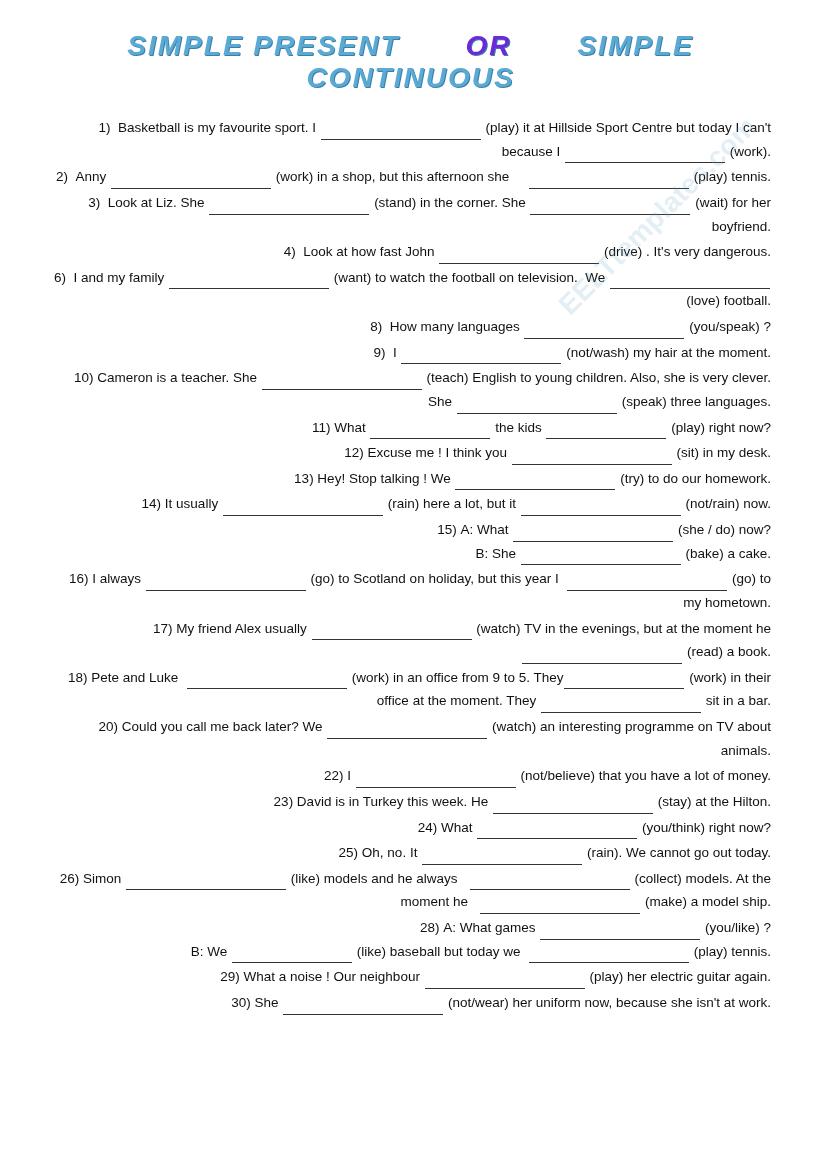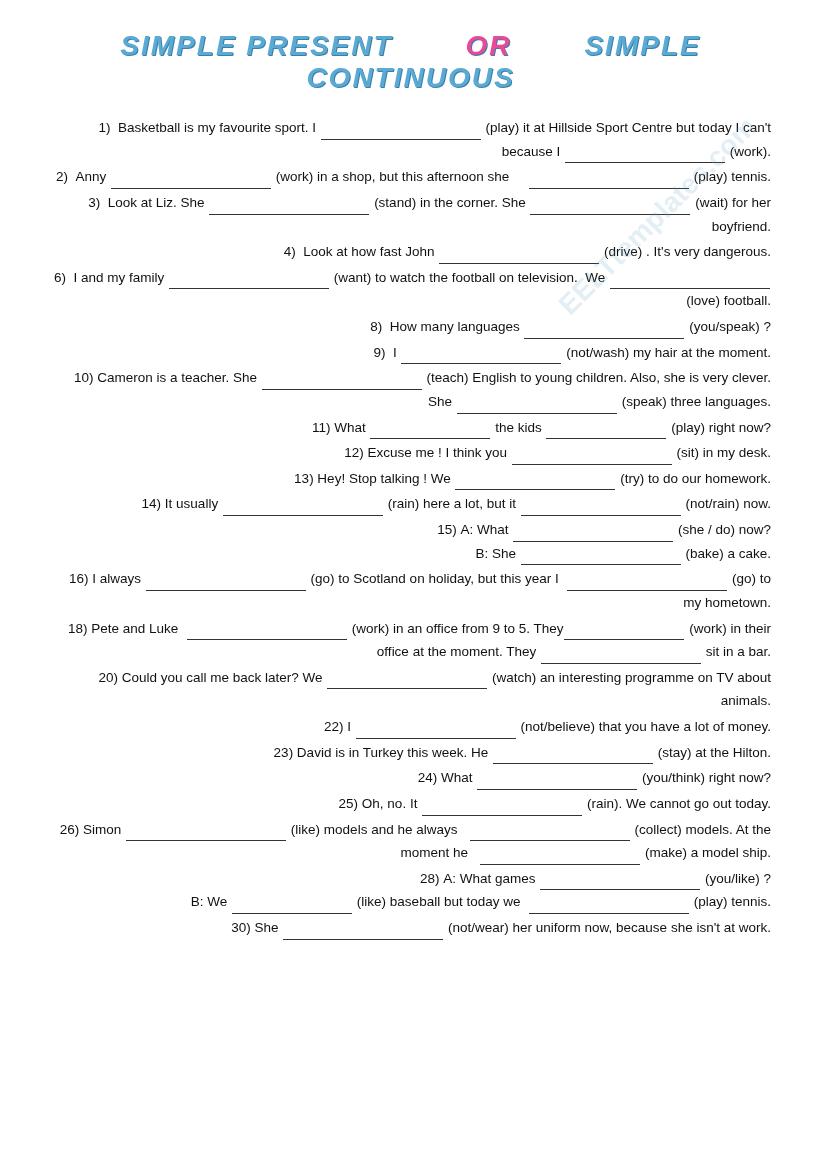--- a/index.html
+++ b/index.html
@@ -20,24 +20,24 @@
     .title {
       font-size: 28px;
       font-weight: bold;
       font-style: italic;
       color: #5baad4;
       text-shadow: 1px 1px 0 #3a7fa8;
       letter-spacing: 2px;
       font-family: 'Comic Sans MS', 'Arial', sans-serif;
     }
     .title .or {
-      color: #ec4899;
+      color: #6d28d9;
       font-size: 28px;
       font-style: italic;
-      margin: 0 24px;
+      margin: 0 17px;
     }
     .exercises {
       list-style: none;
       line-height: 1.75;
     }
     .exercises li {
       margin-bottom: 2px;
       padding-left: 0;
       text-align: right;
     }
@@ -137,20 +137,23 @@
 
   <li>
     <span>15)&nbsp;A: What <span class="blank"></span> (she / do) now?</span><br>
     <span class="indent">B: She <span class="blank"></span> (bake) a cake.</span>
   </li>
 
   <li>
     <span>16)&nbsp;I always <span class="blank"></span> (go) to Scotland on holiday, but this year I &nbsp;<span class="blank"></span> (go) to my hometown.</span>
   </li>
 
+  <li>
+    <span>17)&nbsp;My friend Alex usually <span class="blank"></span> (watch) TV in the evenings, but at the moment he <span class="blank"></span> (read) a book.</span>
+  </li>
 
   <li>
     <span>18)&nbsp;Pete and Luke &nbsp;<span class="blank"></span> (work) in an office from 9 to 5. They<span class="blank blank-sm"></span> (work) in their office at the moment. They <span class="blank"></span> sit in a bar.</span>
   </li>
 
 
   <li>
     <span>20)&nbsp;Could you call me back later? We <span class="blank"></span> (watch) an interesting programme on TV about animals.</span>
   </li>
 
@@ -174,20 +177,23 @@
   <li>
     <span>26)&nbsp;Simon <span class="blank"></span> (like) models and he always &nbsp;&nbsp;<span class="blank"></span> (collect) models. At the moment he &nbsp;&nbsp;<span class="blank"></span> (make) a model ship.</span>
   </li>
 
 
   <li>
     <span>28)&nbsp;A: What games <span class="blank"></span> (you/like) ?</span><br>
     <span class="indent">B: We <span class="blank blank-sm"></span> (like) baseball but today we &nbsp;<span class="blank"></span> (play) tennis.</span>
   </li>
 
+  <li>
+    <span>29)&nbsp;What a noise ! Our neighbour <span class="blank"></span> (play) her electric guitar again.</span>
+  </li>
 
   <li>
     <span>30)&nbsp;She <span class="blank"></span> (not/wear) her uniform now, because she isn't at work.</span>
   </li>
 
   <li>
     <br>
     
   </li>
 

